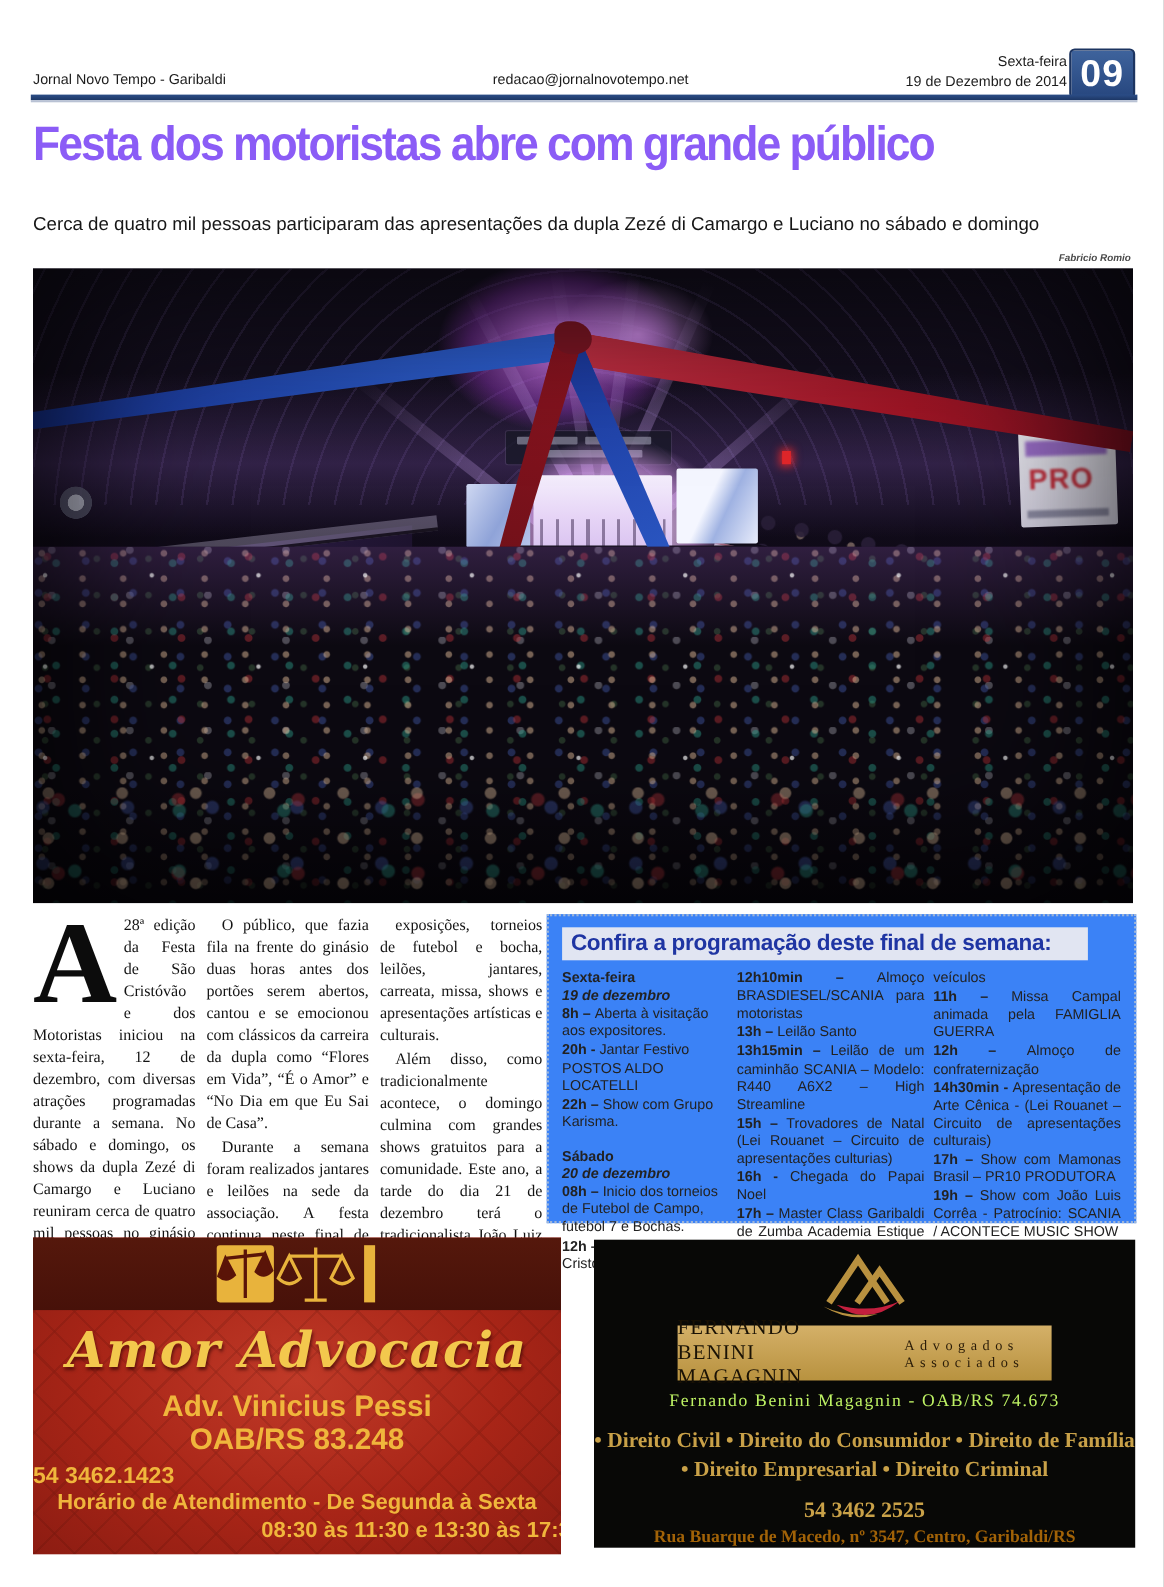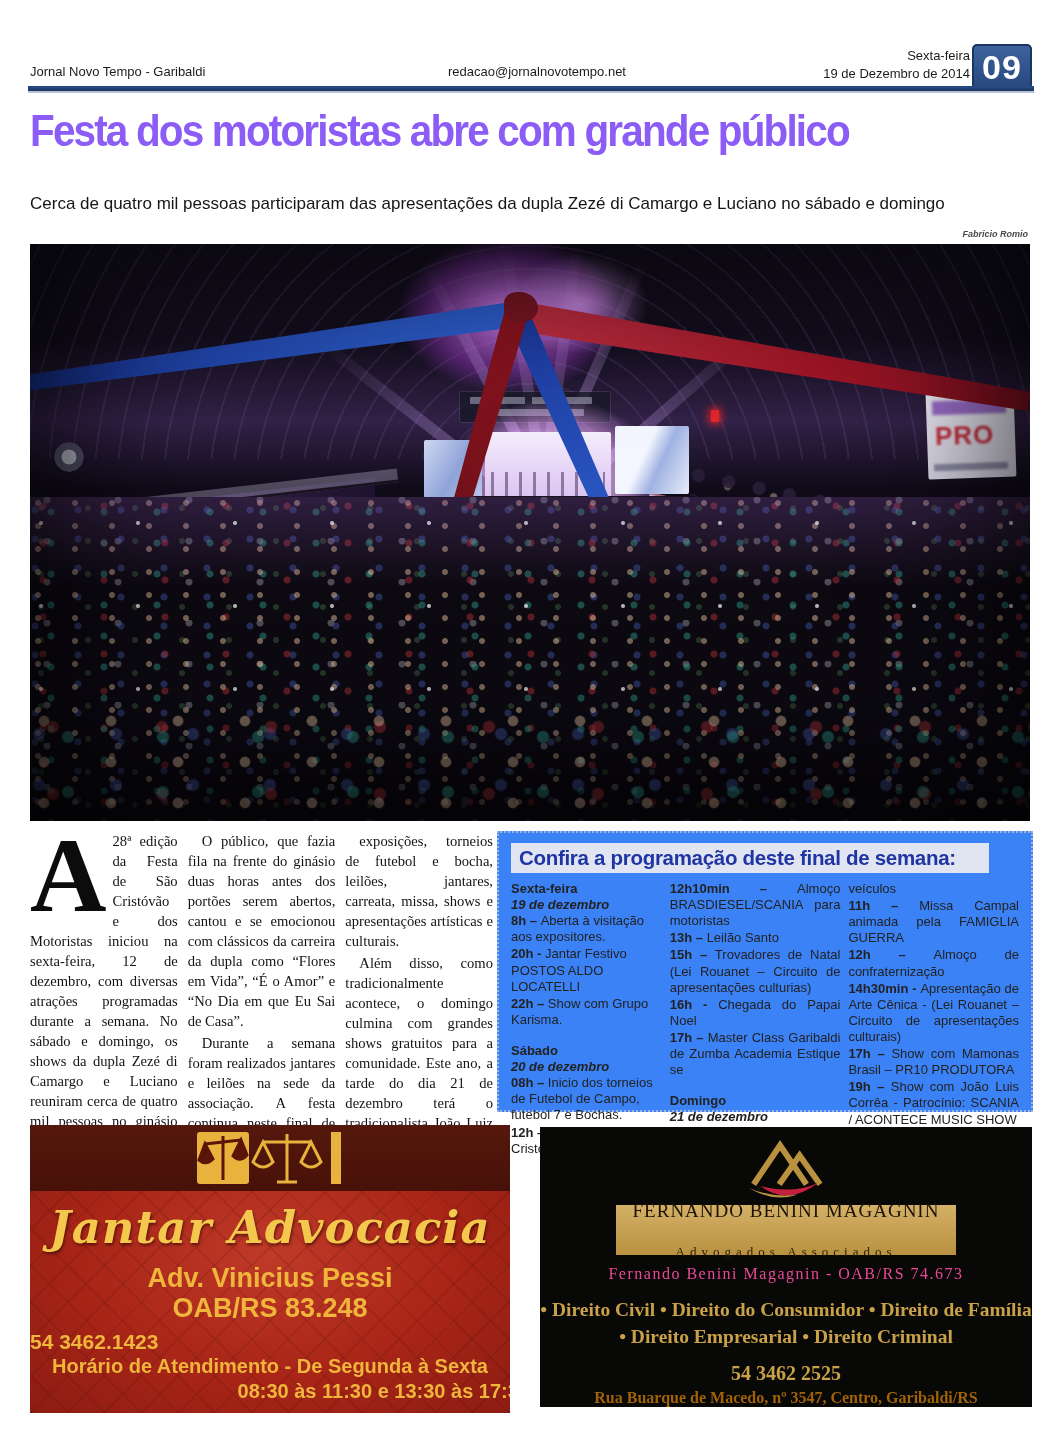--- a/index.html
+++ b/index.html
@@ -168,24 +168,24 @@
   .pessi-oab{position:absolute;left:0;width:100%;top:168px;text-align:center;color:#f0b63c;font-weight:bold;font-size:27px;}
   .pessi-phone{position:absolute;left:0;width:100%;top:205px;text-align:left;color:#f0b63c;font-weight:bold;font-size:21px;}
   .pessi-hlabel{position:absolute;left:0;width:100%;top:230px;text-align:center;color:#f0b63c;font-weight:bold;font-size:20px;}
   .pessi-hours{position:absolute;left:0;width:100%;top:255px;text-align:right;color:#f0b63c;font-weight:bold;font-size:20px;padding-left:20px;}
 
   
   .ad-fbm{position:absolute;left:540px;top:1127px;width:492px;height:280px;background:#080806;
         display:flex;flex-direction:column;align-items:center;}
   .fbm-logo{margin-top:8px;}
   .fbm-band{width:340px;height:50px;margin-top:4px;background:linear-gradient(#d4b068,#b8923f);
-        display:flex;flex-direction:column;align-items:center;justify-content:center;gap:20px;}
+        display:flex;flex-direction:row;align-items:center;justify-content:center;gap:20px;}
   .fbm-firm{font-family:"Liberation Serif",serif;font-size:19px;color:#1a1205;letter-spacing:1px;}
   .fbm-sub{font-family:"Liberation Serif",serif;font-size:13px;color:#2a1c08;letter-spacing:5px;margin-top:2px;}
-  .fbm-lawyer{font-family:"Liberation Serif",serif;font-size:16px;color:#ec4899;letter-spacing:1.5px;margin-top:10px;}
+  .fbm-lawyer{font-family:"Liberation Serif",serif;font-size:16px;color:#bef264;letter-spacing:1.5px;margin-top:10px;}
   .fbm-areas{font-family:"Liberation Serif",serif;font-weight:bold;font-size:19.5px;color:#c9a148;margin-top:14px;line-height:1.35;text-align:center;}
   .fbm-phone{font-family:"Liberation Serif",serif;font-weight:bold;font-size:20px;color:#c9a148;margin-top:12px;}
   .fbm-addr{font-family:"Liberation Serif",serif;font-weight:bold;font-size:16px;color:#a16207;margin-top:4px;}
 </style>
 </head>
 <body>
 
 <div class="page">
 
   <div class="hdr-left">Jornal Novo Tempo - Garibaldi</div>
@@ -278,20 +278,21 @@
           <div class="sitem"><b>22h – </b>Show com Grupo Karisma.</div>
           <div class="sgap"></div>
           <div class="sday">Sábado</div>
           <div class="sdate">20 de dezembro</div>
           <div class="sitem"><b>08h – </b>Inicio dos torneios de Futebol de Campo, futebol 7 e Bochas.</div>
           <div class="sitem"><b>12h – </b>Entrada de São Cristóvão</div>
         </div>
         <div class="scol scol2">
           <div class="sitem"><b>12h10min – </b>Almoço BRASDIESEL/SCANIA para motoristas</div>
           <div class="sitem"><b>13h – </b>Leilão Santo</div>
+          <div class="sitem"><b>13h15min – </b>Leilão de um caminhão SCANIA – Modelo: R440 A6X2 – High Streamline</div>
           <div class="sitem"><b>15h – </b>Trovadores de Natal (Lei Rouanet – Circuito de apresentações culturias)</div>
           <div class="sitem"><b>16h - </b>Chegada do Papai Noel</div>
           <div class="sitem"><b>17h – </b>Master Class Garibaldi de Zumba Academia Estique se</div>
           <div class="sgap"></div>
           <div class="sday">Domingo</div>
           <div class="sdate">21 de dezembro</div>
           <div class="sitem"><b>08h – </b>Carreata com benção aos</div>
         </div>
         <div class="scol scol3">
           <div class="sitem">veículos</div>
@@ -319,21 +320,21 @@
         <g stroke="#e8b33c" stroke-width="3" fill="none">
           <line x1="92" y1="4" x2="92" y2="52"></line>
           <line x1="68" y1="12" x2="116" y2="12"></line>
           <path d="M58,32 L68,12 L78,32 Q68,42 58,32 Z"></path>
           <path d="M106,32 L116,12 L126,32 Q116,42 106,32 Z"></path>
           <line x1="82" y1="52" x2="102" y2="52"></line>
         </g>
         <rect x="136" y="2" width="10" height="52" fill="#e8b33c"></rect>
       </svg>
     </div>
-    <div class="pessi-title">Jantar Advocacia</div>
+    <div class="pessi-title">Amor Advocacia</div>
     <div class="pessi-lawyer">Adv. Vinicius Pessi</div>
     <div class="pessi-oab">OAB/RS 83.248</div>
     <div class="pessi-phone">54 3462.1423</div>
     <div class="pessi-hlabel">Horário de Atendimento - De Segunda à Sexta</div>
     <div class="pessi-hours">08:30 às 11:30 e 13:30 às 17:30</div>
   </div>
 
   <div class="ad-fbm">
     <svg class="fbm-logo" width="120" height="78" viewBox="0 0 120 78">
       <path d="M22,58 L53,12 L84,58" fill="none" stroke="#b9913f" stroke-width="7"></path>

